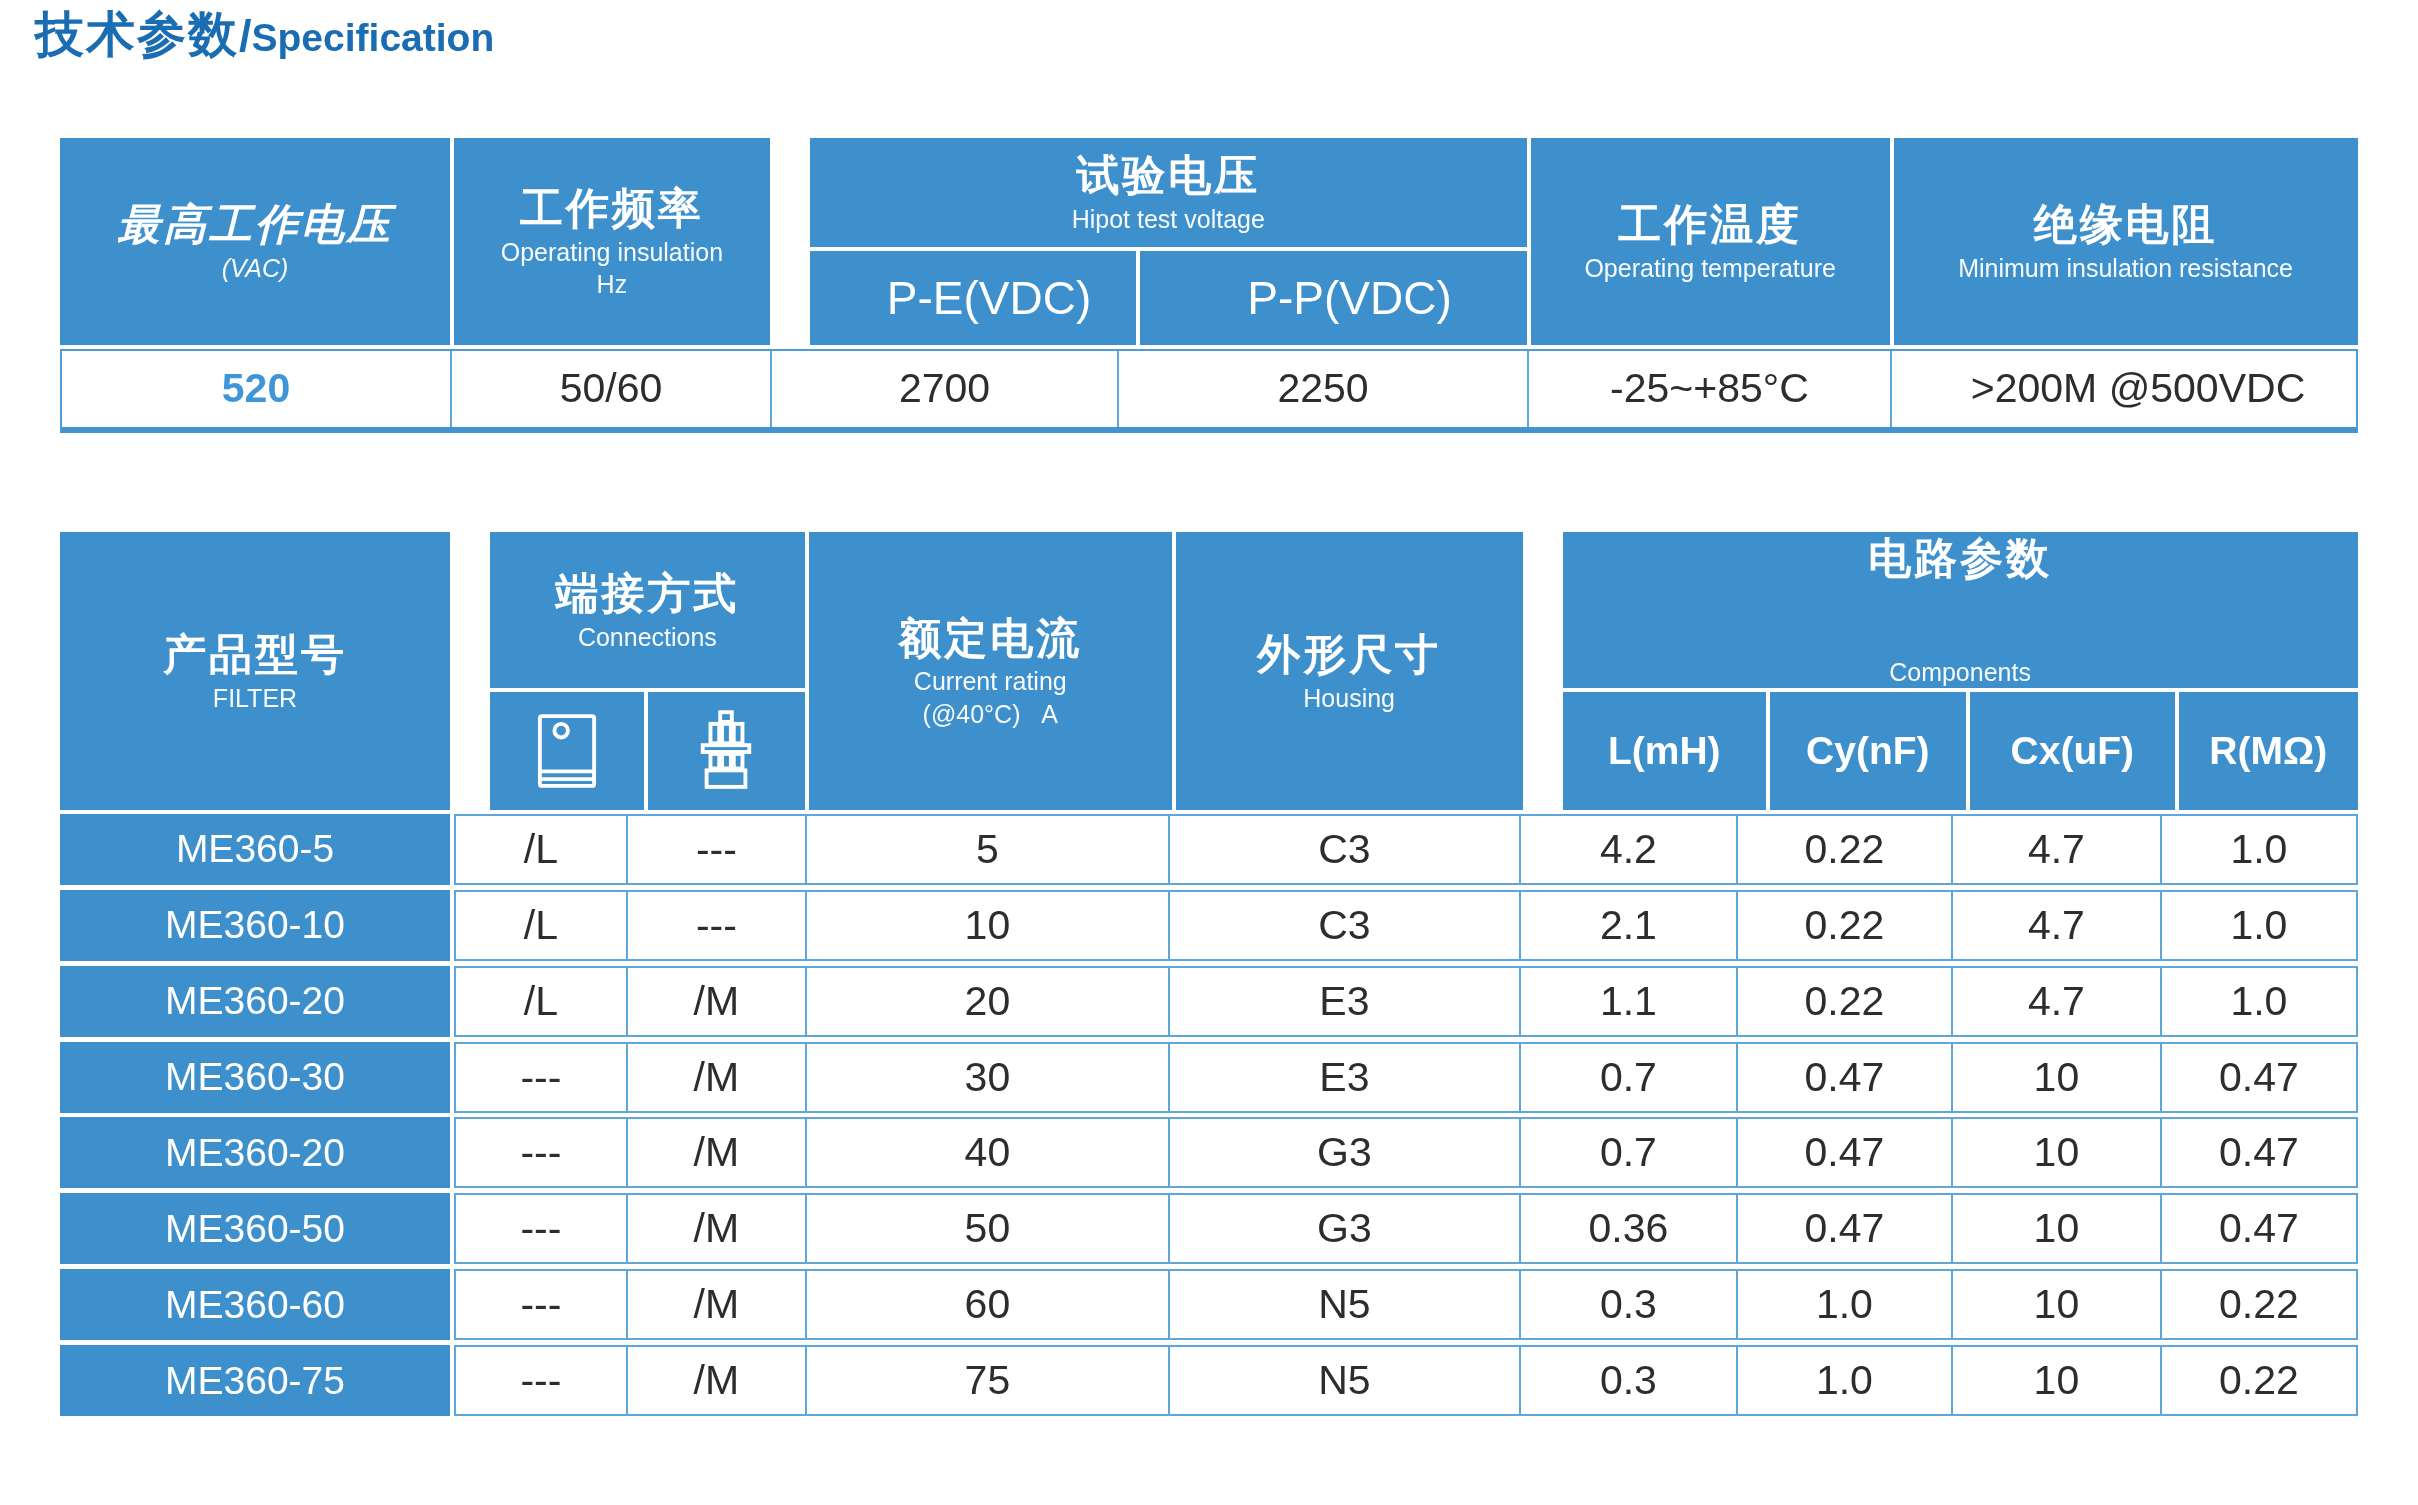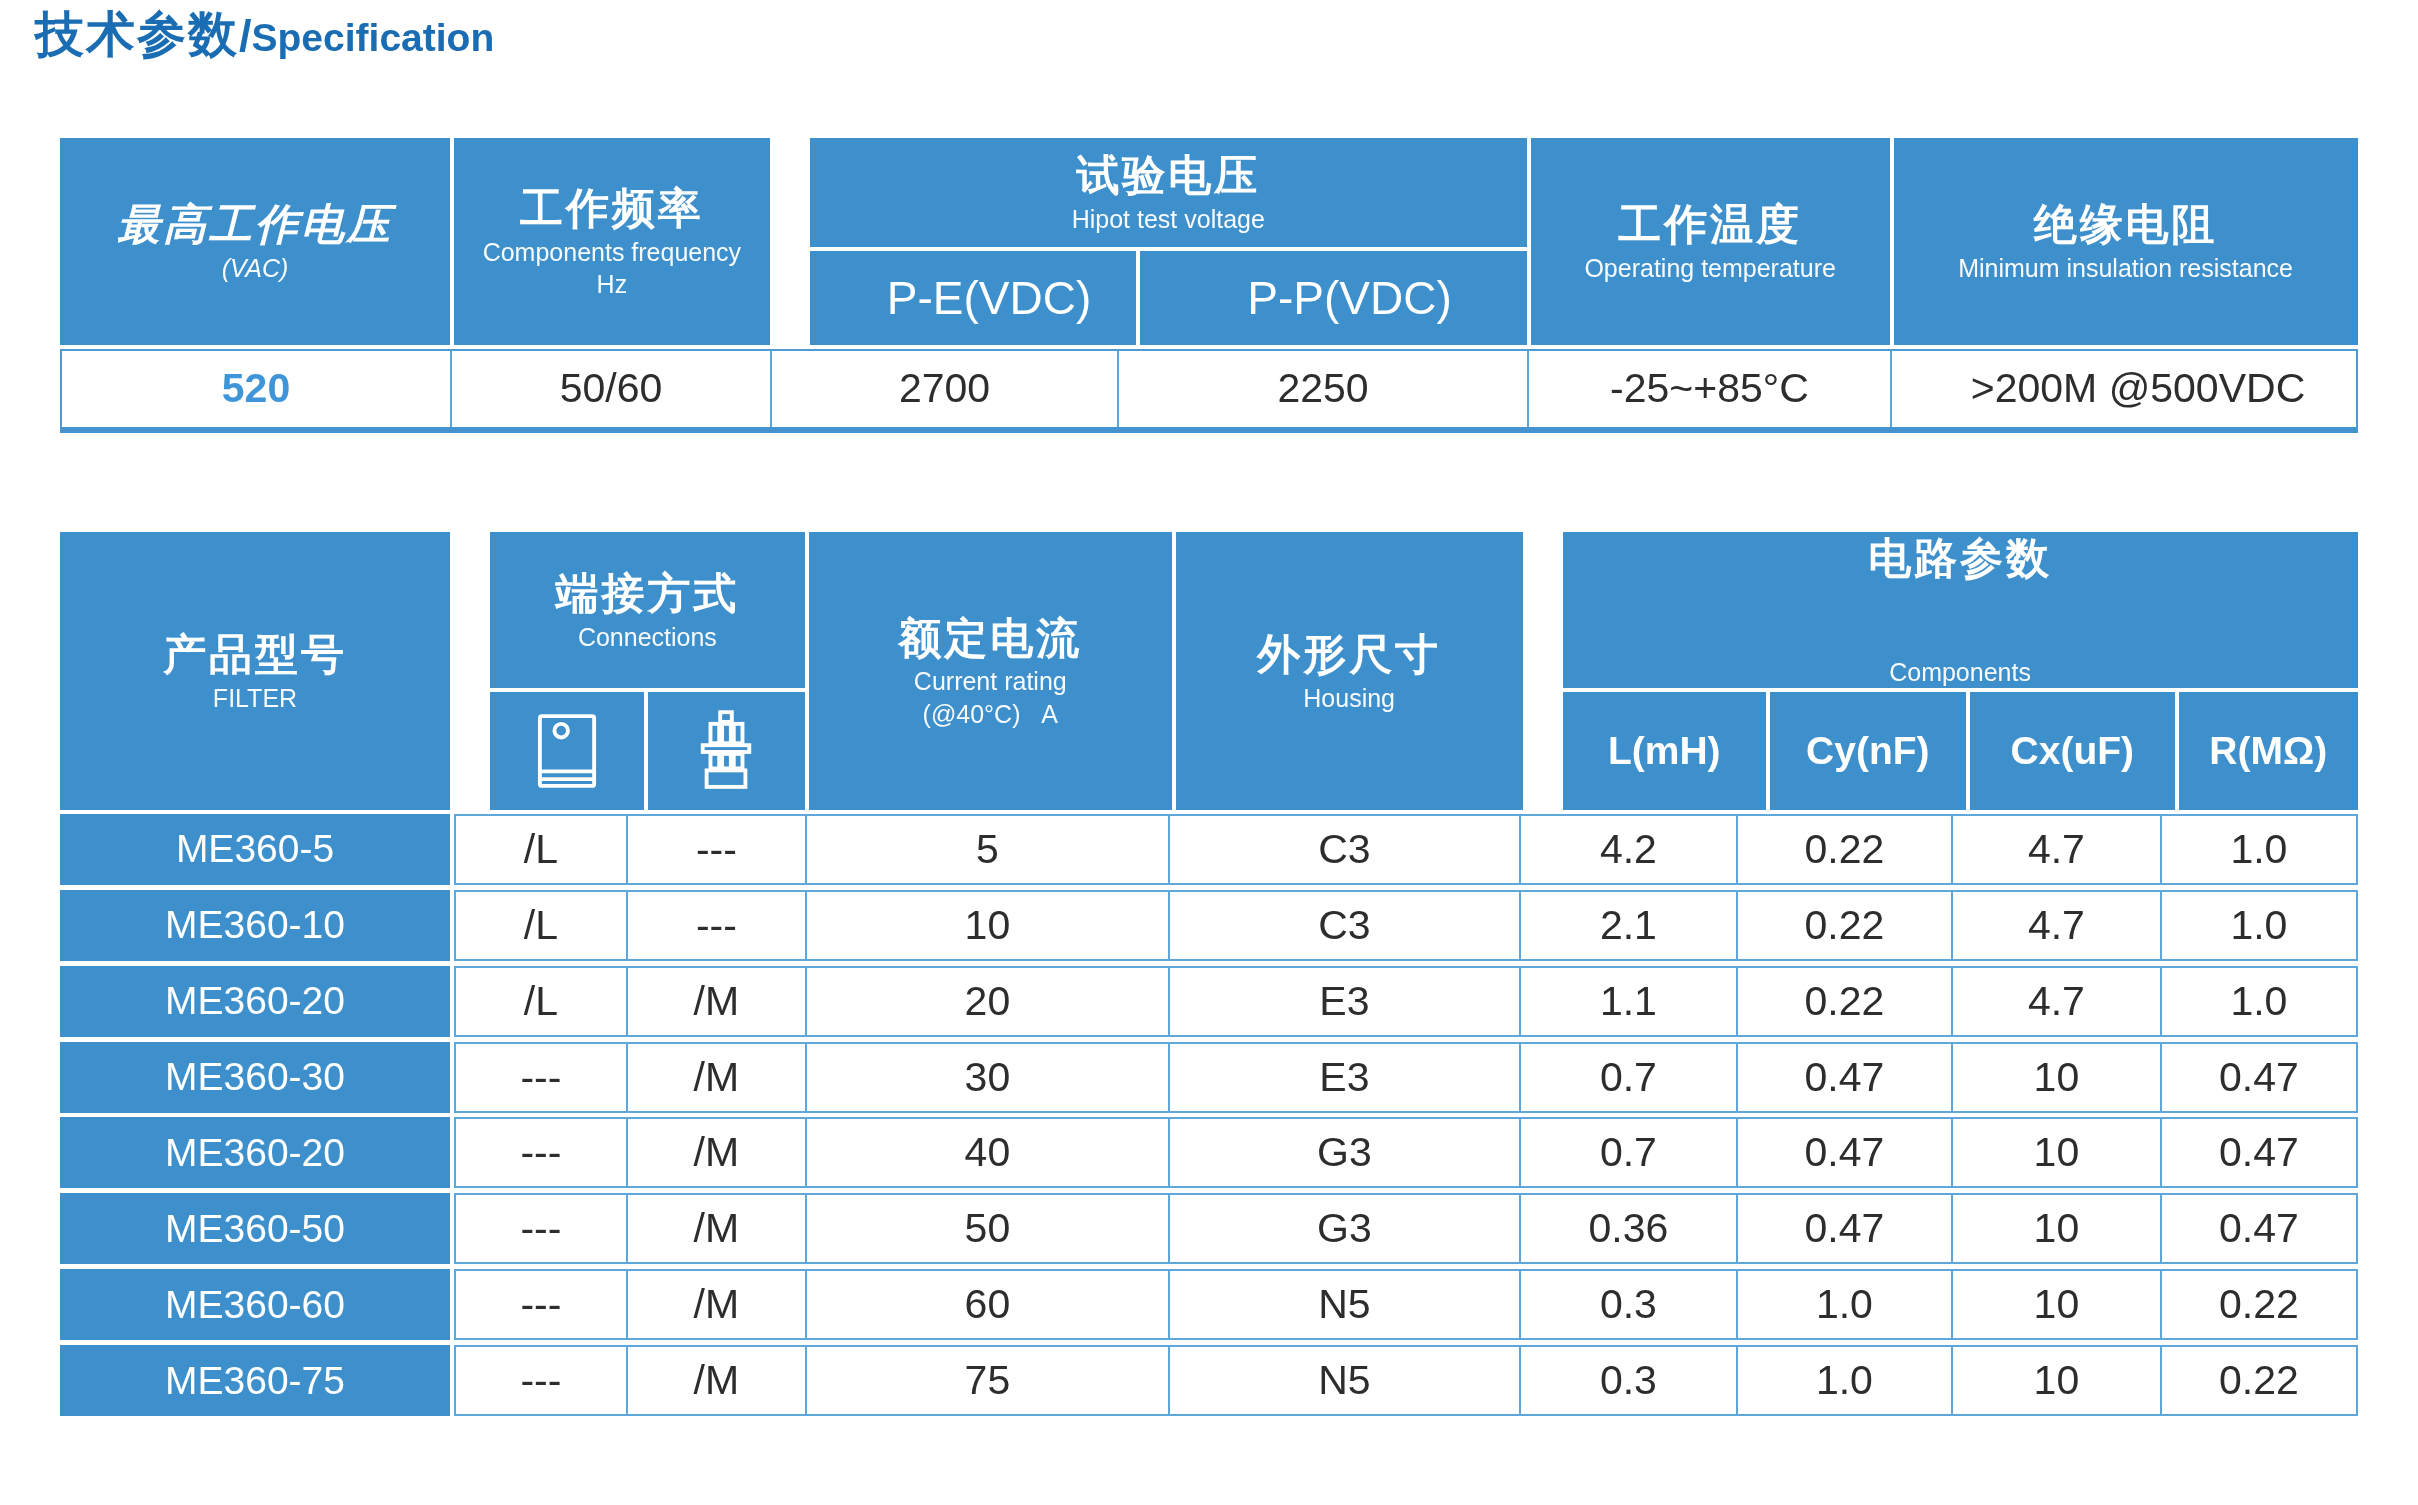--- a/index.html
+++ b/index.html
@@ -73,21 +73,21 @@
   <div class="t1">
     <div class="t1-header">
 
       <div class="hcell t1c1 gr4">
         <div class="hzh">最高工作电压</div>
         <div class="hen">(VAC)</div>
       </div>
 
       <div class="hcell t1c2 gr4">
         <div class="hzh">工作频率</div>
-        <div class="hen">Components frequency</div>
+        <div class="hen">Operating insulation</div>
         <div class="hen">Hz</div>
       </div>
 
       <div class="hgroup t1grp gr4">
         <div class="hcell hipot-top">
           <div class="hzh">试验电压</div>
           <div class="hen">Hipot test voltage</div>
         </div>
         <div class="subrow t1-subrow">
           <div class="hcell t1pe gr4">

